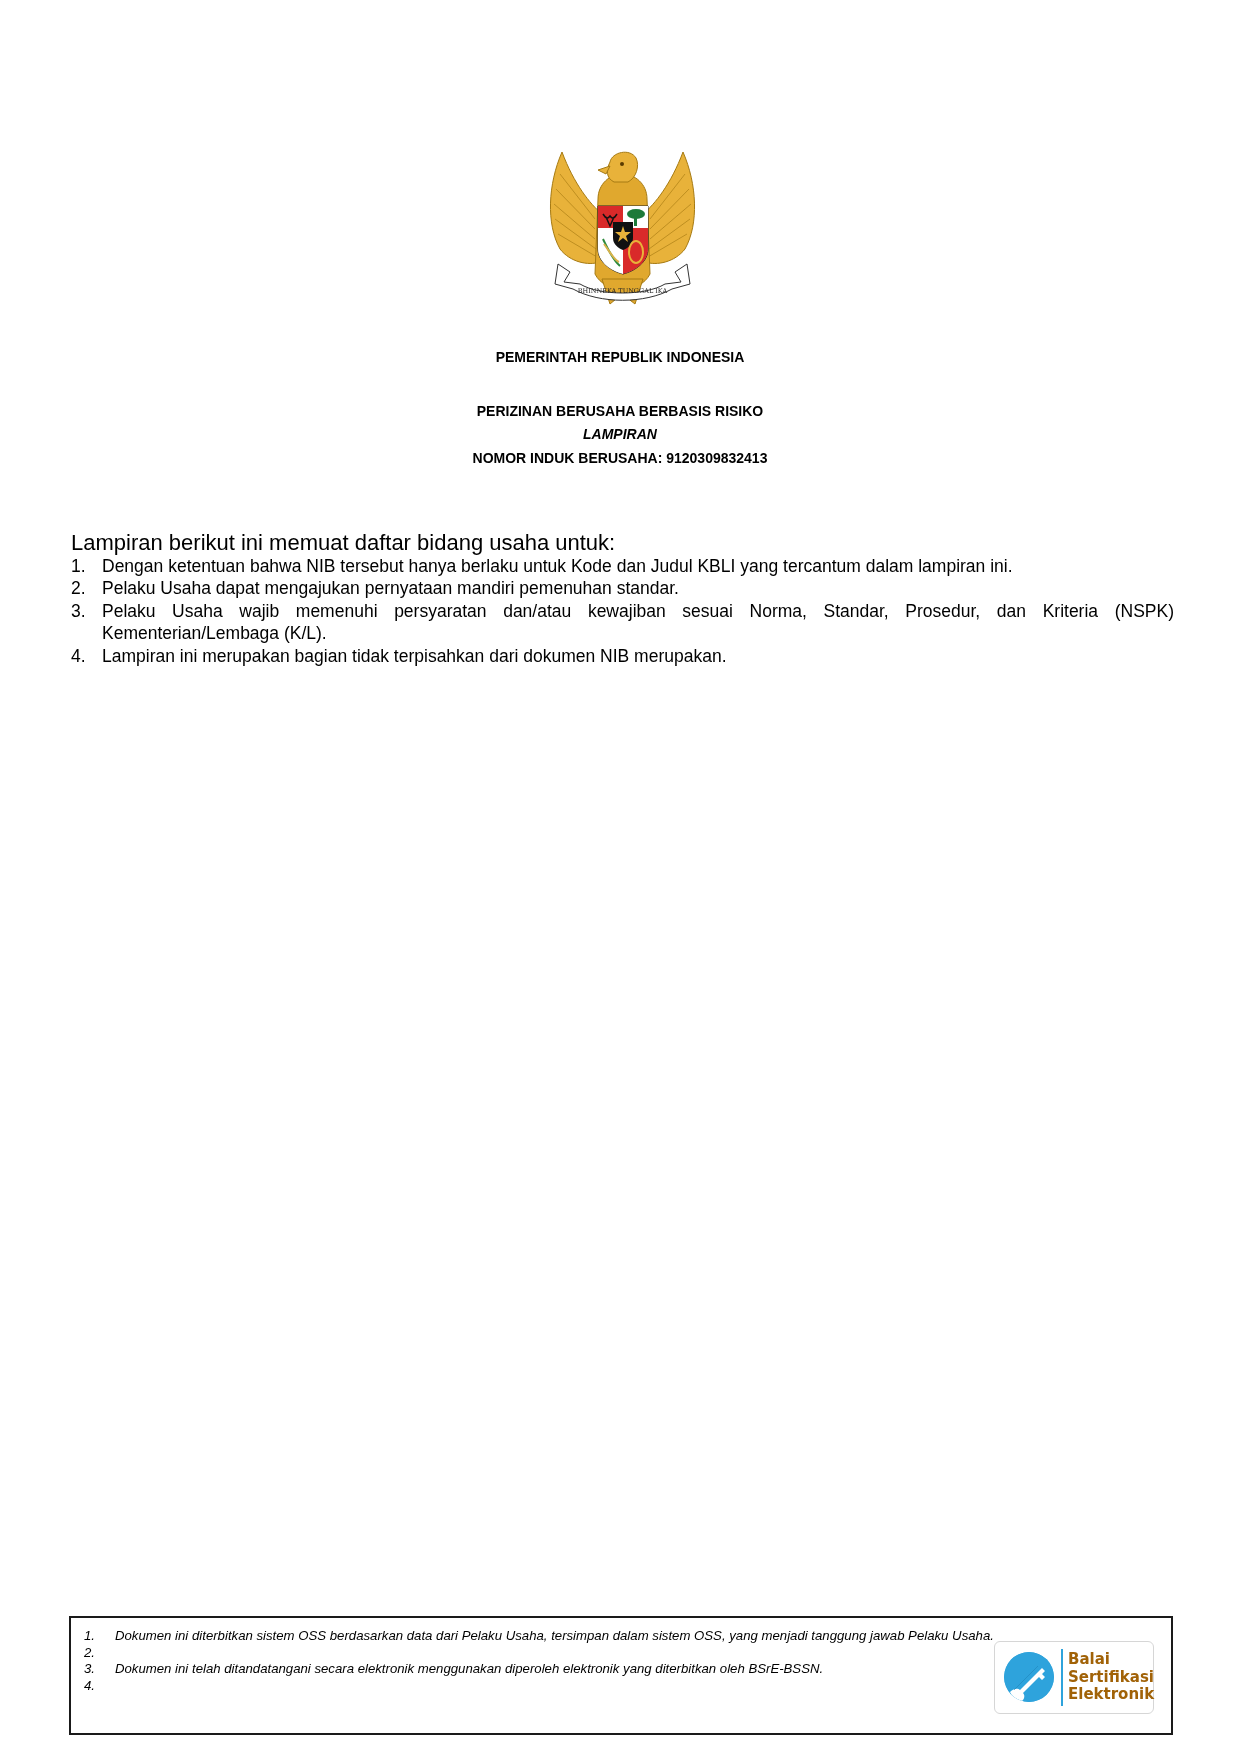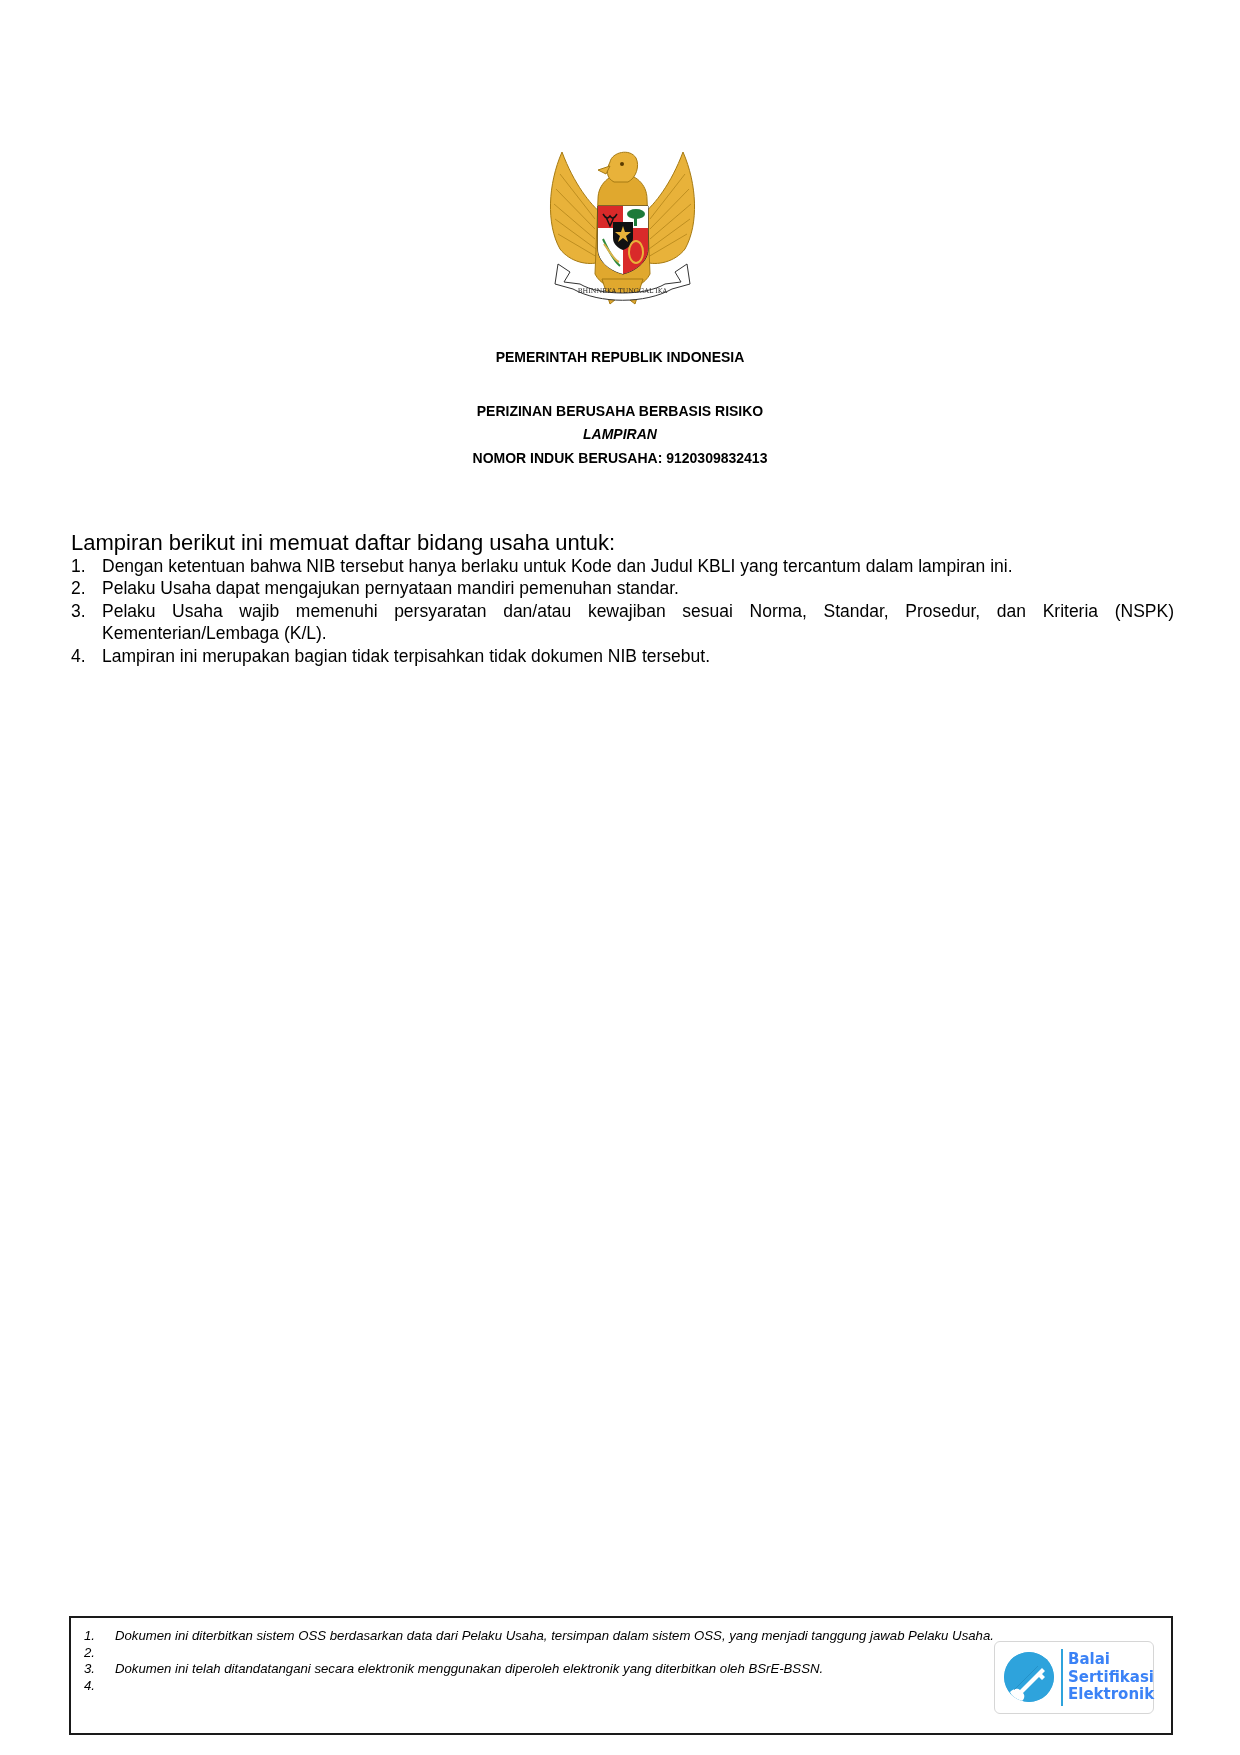--- a/index.html
+++ b/index.html
@@ -17,21 +17,21 @@
                 border:2px solid #1a1a1a; box-sizing:content-box; }
   .fnotes { position:absolute; left:13px; top:10px; width:910px; margin:0; padding:0; list-style:none;
             font-style:italic; font-size:13.2px; line-height:16.6px; }
   .fnotes li { display:flex; }
   .fnotes .num { width:31px; flex:none; }
   .bsre { position:absolute; left:923px; top:23px; width:158px; height:71px;
           border:1px solid #d6d6d6; border-radius:6px; background:#fff; }
   .bsre .circle { position:absolute; left:9px; top:10px; width:50px; height:50px; border-radius:50%;
                   background:#2ea3dc; overflow:hidden; }
   .bsre .divider { position:absolute; left:66px; top:7px; width:2px; height:57px; background:#2ea3dc; }
-  .bsre .words { position:absolute; left:73px; top:9px; color:#3b82f6; font-weight:bold;
+  .bsre .words { position:absolute; left:73px; top:9px; color:#a16207; font-weight:bold;
                  font-family:"DejaVu Sans", sans-serif; font-size:15px; line-height:17.5px; }
 </style>
 </head>
 <body>
 
 <div class="emblem">
   <svg width="165" height="172" viewBox="0 0 165 172">
 
     <path d="M22 8 C8 40 6 80 20 105 C30 118 48 122 60 118 L62 70 C50 60 34 40 22 8 Z" fill="#e8b23a" stroke="#a67a12" stroke-width="1"></path>
     <g stroke="#a67a12" stroke-width="0.8" opacity="0.8">
@@ -96,21 +96,21 @@
   <li>
     <span class="num">2.</span>
     <span class="txt">Pelaku Usaha dapat mengajukan pernyataan mandiri pemenuhan standar.</span>
   </li>
   <li>
     <span class="num">3.</span>
     <span class="txt">Pelaku Usaha wajib memenuhi persyaratan dan/atau kewajiban sesuai Norma, Standar, Prosedur, dan Kriteria (NSPK) Kementerian/Lembaga (K/L).</span>
   </li>
   <li>
     <span class="num">4.</span>
-    <span class="txt">Lampiran ini merupakan bagian tidak terpisahkan tidak dokumen NIB tersebut.</span>
+    <span class="txt">Lampiran ini merupakan bagian tidak terpisahkan dari dokumen NIB merupakan.</span>
   </li>
 </ul>
 
 <div class="footer-box">
   <ul class="fnotes">
     <li>
       <span class="num">1.</span>
       <span>Dokumen ini diterbitkan sistem OSS berdasarkan data dari Pelaku Usaha, tersimpan dalam sistem OSS, yang menjadi tanggung jawab Pelaku Usaha.</span>
     </li>
     <li>

